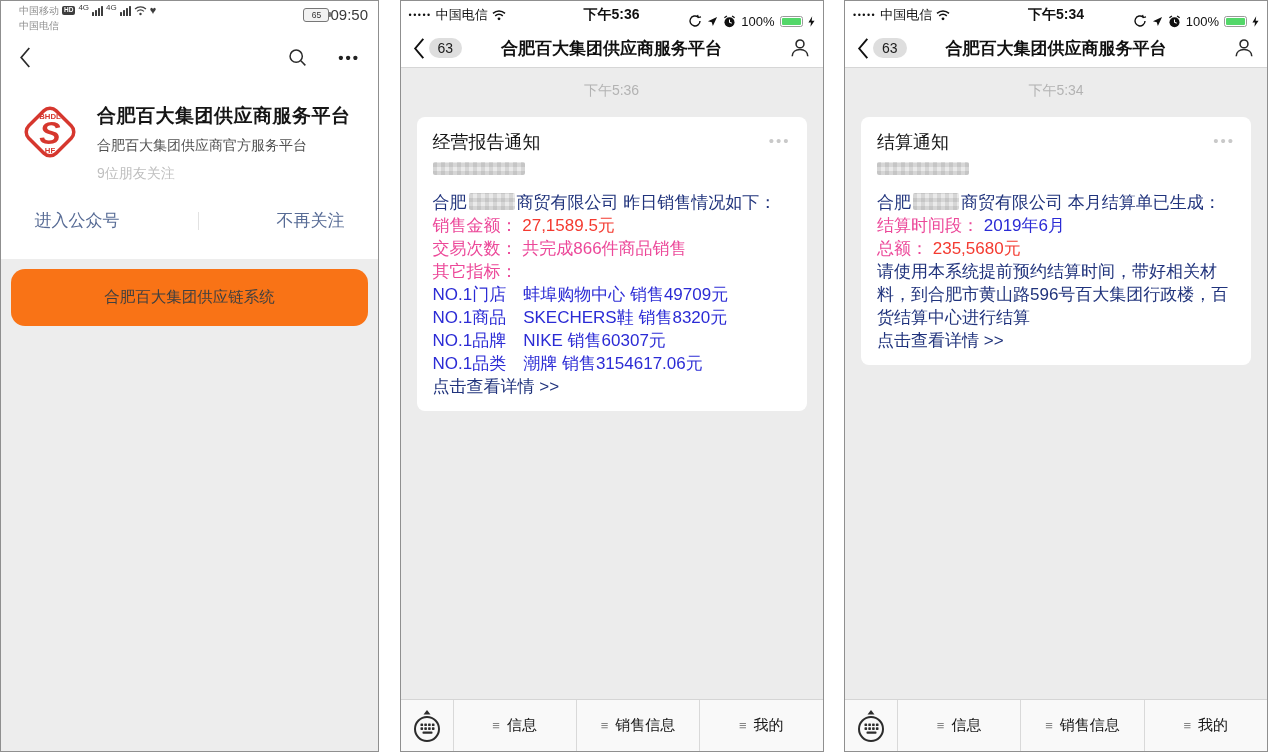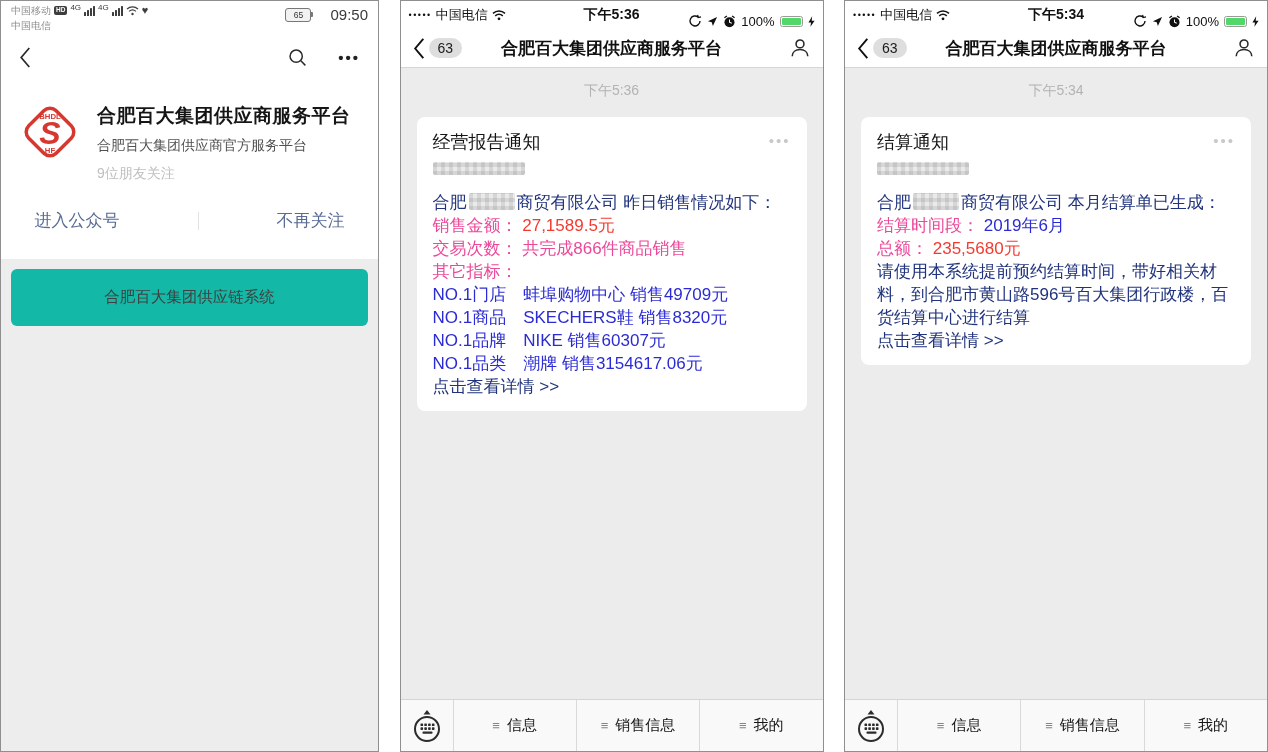--- a/index.html
+++ b/index.html
@@ -3,49 +3,49 @@
 <meta charset="utf-8">
 <style>
   html,body{margin:0;padding:0;background:#fff;}
   body{font-family:"Liberation Sans","DejaVu Sans",sans-serif;-webkit-font-smoothing:antialiased;}
   .page{width:1268px;height:752px;background:#fff;display:flex;justify-content:space-between;overflow:hidden;}
   .phone{height:752px;border:1px solid #8f8f8f;box-sizing:border-box;background:#fff;display:flex;flex-direction:column;overflow:hidden;}
   .p1{width:379px;}
   .p2,.p3{width:424px;}
 
   
-  .a-status{height:34px;background:#fff;position:relative;padding:3px 10px 0;box-sizing:border-box;}
+  .a-status{height:34px;background:#fff;position:relative;padding:3px 18px 0;box-sizing:border-box;}
   .a-row1{display:flex;align-items:center;gap:3px;height:13px;}
   .a-carrier{font-size:10px;color:#8e8e8e;}
   .hd-badge{background:#3d3d3d;color:#fff;font-size:6.5px;font-weight:700;border-radius:2px;padding:1px 2px;line-height:1;}
   .net-label{font-size:8px;color:#3a3a3a;position:relative;top:-3px;}
   .sig{display:inline-flex;align-items:flex-end;gap:1px;height:10px;}
   .sig i{width:2px;background:#3d3d3d;border-radius:.5px;display:block;}
   .sig i:nth-child(1){height:4px}.sig i:nth-child(2){height:6px}
   .sig i:nth-child(3){height:8px}.sig i:nth-child(4){height:10px}
   .heart{font-size:11px;color:#3d3d3d;line-height:1;}
   .a-row2{height:12px;font-size:10px;color:#8e8e8e;margin-top:2px;}
-  .a-right{position:absolute;right:10px;top:5px;display:flex;align-items:center;gap:19px;}
+  .a-right{position:absolute;right:10px;top:5px;display:flex;align-items:center;gap:1px;}
   .a-batt{width:24px;height:12px;border:1px solid #777;border-radius:3px;display:flex;align-items:center;justify-content:center;font-size:8.5px;color:#333;position:relative;background:#f2f2f2;}
   .a-batt::after{content:'';position:absolute;right:-3px;top:3px;width:2px;height:5px;background:#777;border-radius:0 1px 1px 0;}
   .a-time{font-size:15px;color:#3a3a3a;}
   .a-nav{height:44px;display:flex;align-items:center;padding:0 18px;background:#fff;}
   .a-nav .spacer{flex:1;}
   .icon-btn{display:flex;align-items:center;justify-content:center;}
   .a-more{font-size:15px;color:#222;letter-spacing:2px;font-weight:700;margin-left:30px;}
   .profile{display:flex;padding:22px 18px 0;background:#fff;}
   .acct{margin-left:16px;padding-top:2px;}
   .acct-name{font-size:19px;font-weight:700;color:#151515;letter-spacing:.5px;}
   .acct-desc{margin-top:8px;font-size:14px;color:#515151;}
   .acct-followers{margin-top:10px;font-size:14px;color:#bfbfbf;}
   .p1-actions{background:#fff;display:flex;align-items:center;justify-content:center;padding:26px 0 27px;font-size:17px;gap:41px;}
   .act{color:var(--wechat-link);cursor:pointer;}
   .act-divider{width:1px;height:18px;background:#e2e2e2;margin:0 37px;}
   .p1-rest{flex:1;background:#ededed;}
-  .menu-card{margin:10px 10px 0;background:#14b8a6;border-radius:6px;height:57px;display:flex;align-items:center;justify-content:center;font-size:15.5px;color:#404040;cursor:pointer;}
+  .menu-card{margin:10px 10px 0;background:#f97316;border-radius:14px;height:57px;display:flex;align-items:center;justify-content:center;font-size:15.5px;color:#404040;cursor:pointer;}
 
   
   .ios-status{height:28px;background:#fff;display:flex;align-items:center;padding:0 8px;box-sizing:border-box;position:relative;}
   .ios-left{display:flex;align-items:center;gap:4px;}
   .sig-dots{font-size:9px;color:#111;letter-spacing:1.5px;}
   .ios-carrier{font-size:13px;color:#111;}
   .ios-time{position:absolute;left:50%;transform:translateX(-50%);font-size:14px;font-weight:600;color:#111;}
   .ios-right{margin-left:auto;display:flex;align-items:center;gap:5px;margin-top:12px;}
   .pct{font-size:13px;color:#111;}
   .ibatt{width:23px;height:11px;border:1px solid #9a9a9a;border-radius:2.5px;padding:1px;box-sizing:border-box;}

